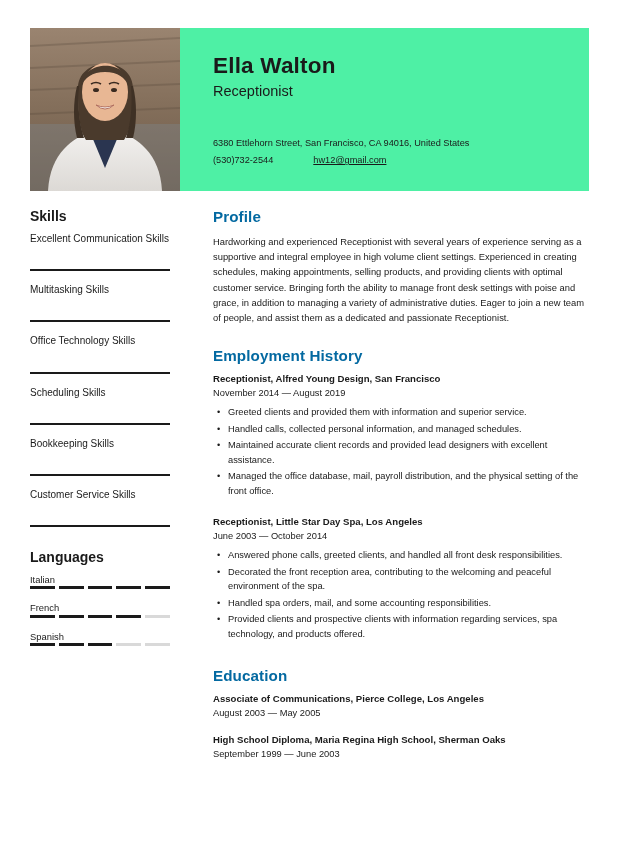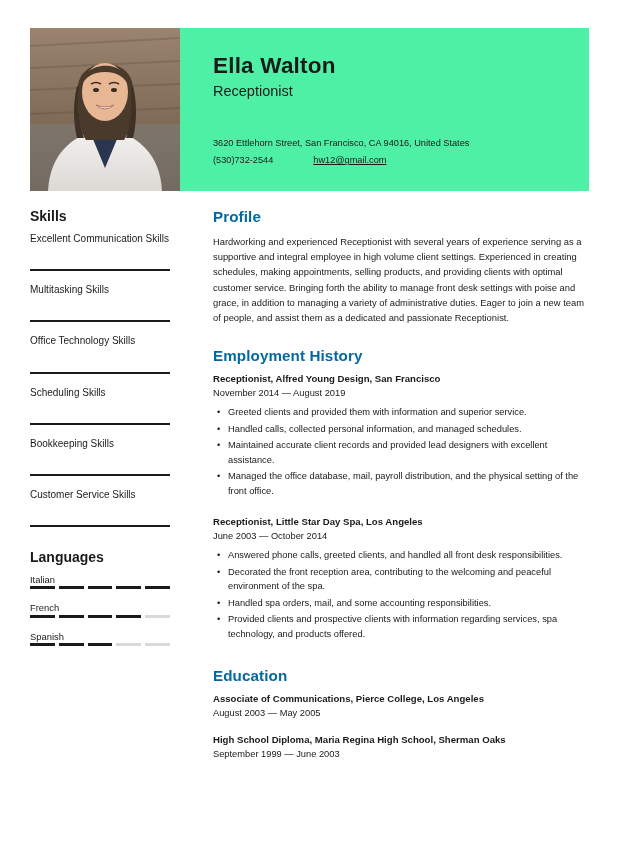--- a/index.html
+++ b/index.html
@@ -242,21 +242,21 @@
 
         <path d="M66 77 q9 8 18 0 q-9 4 -18 0 Z" fill="#ffffff" stroke="#b2705f" stroke-width="1"></path>
       </svg>
     </div>
 
     <div class="header-band">
       <h1 class="name">Ella Walton</h1>
       <div class="job-title">Receptionist</div>
 
       <div class="contact">
-        <div>3620 Ettlehorn Street, San Francisco, CA 94016, United States</div>
+        <div>6380 Ettlehorn Street, San Francisco, CA 94016, United States</div>
         <div class="line2">
           <span>(530)732-2544</span>
           <a href="#">hw12@gmail.com</a>
         </div>
       </div>
     </div>
   </div>
 
   <div class="left-col">
 

